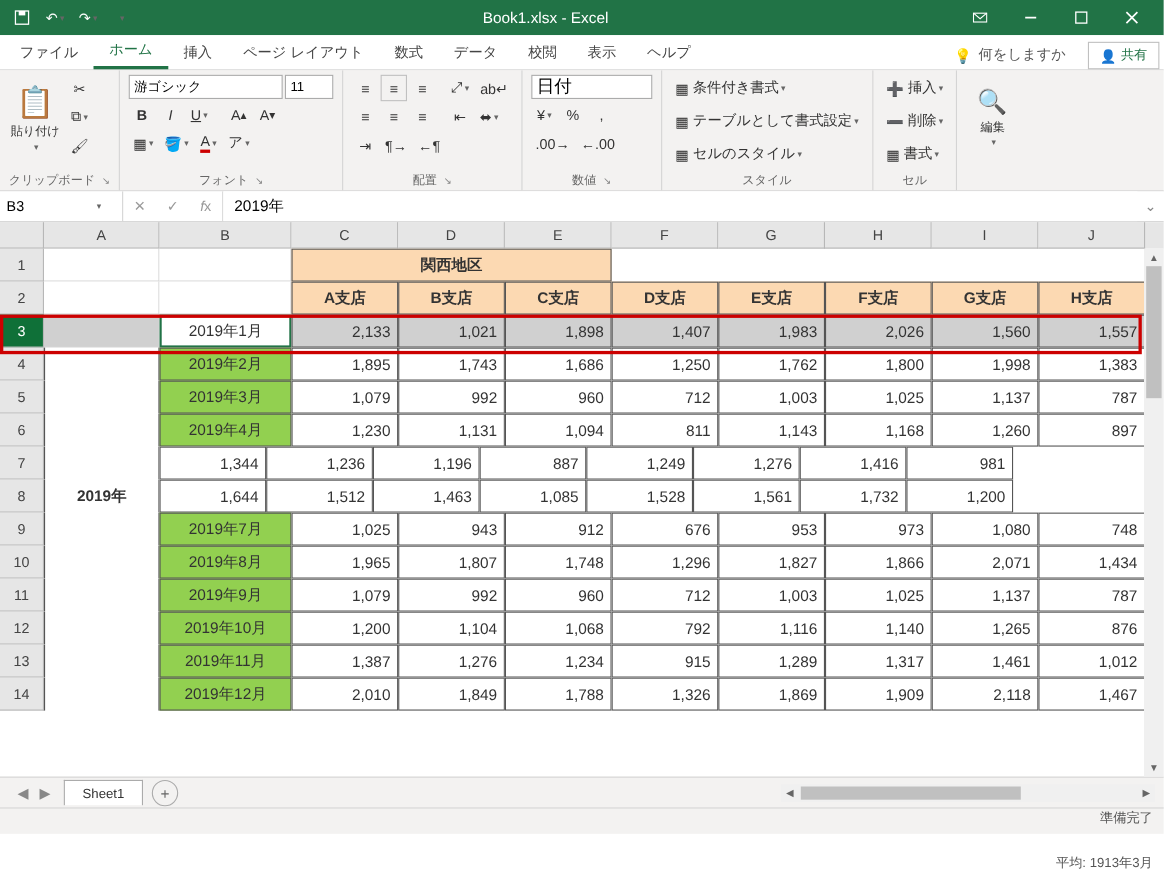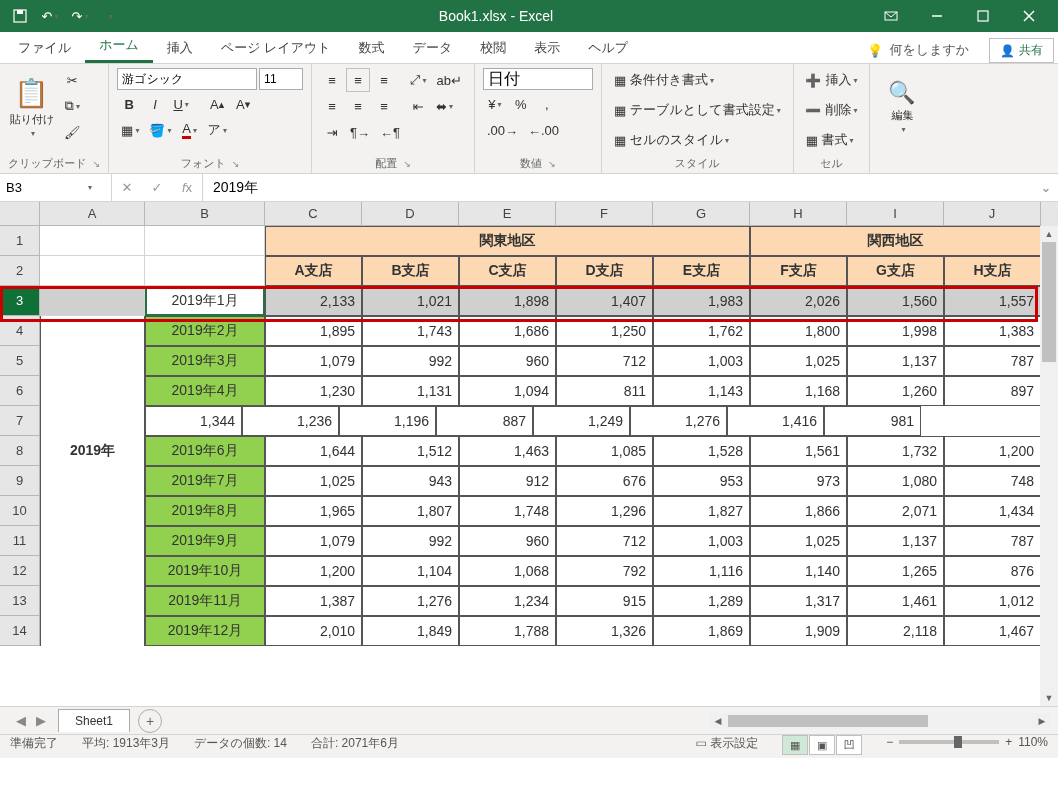--- a/index.html
+++ b/index.html
@@ -75,21 +75,21 @@
 .sheet-nav { display: flex; gap: 2px; padding: 0 8px; }
 .sheet-nav-btn { width: 18px; color: #888; cursor: pointer; text-align: center; }
 .sheet-tab { background: #fff; border: 1px solid #ababab; border-bottom: none; padding: 4px 16px; font-size: 12px; cursor: pointer; }
 .sheet-add { width: 24px; height: 24px; border: 1px solid #ababab; border-radius: 50%; display: flex; align-items: center; justify-content: center; margin-left: 8px; cursor: pointer; font-size: 14px; color: #666; }
 .hscroll-area { flex: 1; display: flex; justify-content: flex-end; padding-right: 4px; }
 .hscroll { width: 340px; height: 16px; background: #f0f0f0; position: relative; }
 .hscroll .arrow { position: absolute; top: 0; bottom: 0; width: 16px; display: flex; align-items: center; justify-content: center; font-size: 9px; color: #666; cursor: pointer; }
 .hscroll .thumb { position: absolute; top: 2px; bottom: 2px; left: 18px; width: 200px; background: #c0c0c0; }
 
 
-.status-bar { height: 24px; background: #f3f2f1; border-top: 1px solid #d4d4d4; display: flex; align-items: flex-start; padding: 0 10px; font-size: 12px; color: #555; gap: 24px; }
+.status-bar { height: 24px; background: #f3f2f1; border-top: 1px solid #d4d4d4; display: flex; align-items: flex-end; padding: 0 10px; font-size: 12px; color: #555; gap: 24px; flex-direction: column; }
 .status-bar .spacer { flex: 1; }
 .view-btns { display: flex; gap: 1px; }
 .view-btn { width: 26px; height: 20px; border: 1px solid #c0c0c0; display: flex; align-items: center; justify-content: center; cursor: pointer; background: #fff; font-size: 11px; }
 .view-btn.active { background: #d0e8d8; }
 .zoom { display: flex; align-items: center; gap: 6px; }
 .zoom-slider { width: 100px; height: 4px; background: #c0c0c0; position: relative; }
 .zoom-slider .handle { position: absolute; top: -4px; left: 55px; width: 8px; height: 12px; background: #666; }
 
 .colA { width: 105px; } .colB { width: 120px; }
 .colC, .colD, .colE, .colF, .colG, .colH, .colI, .colJ { width: 97px; }
@@ -349,21 +349,20 @@
     <div class="col-h colG">G</div>
     <div class="col-h colH">H</div>
     <div class="col-h colI">I</div>
     <div class="col-h colJ">J</div>
   </div>
   <div class="grid-body" id="grid-body">
       <div class="grid-row">
         <div class="row-h">1</div>
         <div class="cell colA"></div>
         <div class="cell colB"></div>
-        <div class="cell hdr-region" style="width:485px">関東地区</div>
         <div class="cell hdr-region" style="width:291px">関西地区</div>
       </div>
       <div class="grid-row">
         <div class="row-h">2</div>
         <div class="cell colA"></div>
         <div class="cell colB"></div>
         <div class="cell hdr-shop colC">A支店</div>
         <div class="cell hdr-shop colD">B支店</div>
         <div class="cell hdr-shop colE">C支店</div>
         <div class="cell hdr-shop colF">D支店</div>
@@ -432,21 +431,20 @@
         <div class="cell data colE">1,196</div>
         <div class="cell data colF">887</div>
         <div class="cell data colG">1,249</div>
         <div class="cell data colH">1,276</div>
         <div class="cell data colI">1,416</div>
         <div class="cell data colJ">981</div>
       </div>
       <div class="grid-row">
         <div class="row-h">8</div>
         <div class="cell year colA" style="border-top:none;border-bottom:none">2019年</div>
-        <div class="cell month colB">2019年6月</div>
         <div class="cell data colC">1,644</div>
         <div class="cell data colD">1,512</div>
         <div class="cell data colE">1,463</div>
         <div class="cell data colF">1,085</div>
         <div class="cell data colG">1,528</div>
         <div class="cell data colH">1,561</div>
         <div class="cell data colI">1,732</div>
         <div class="cell data colJ">1,200</div>
       </div>
       <div class="grid-row">

